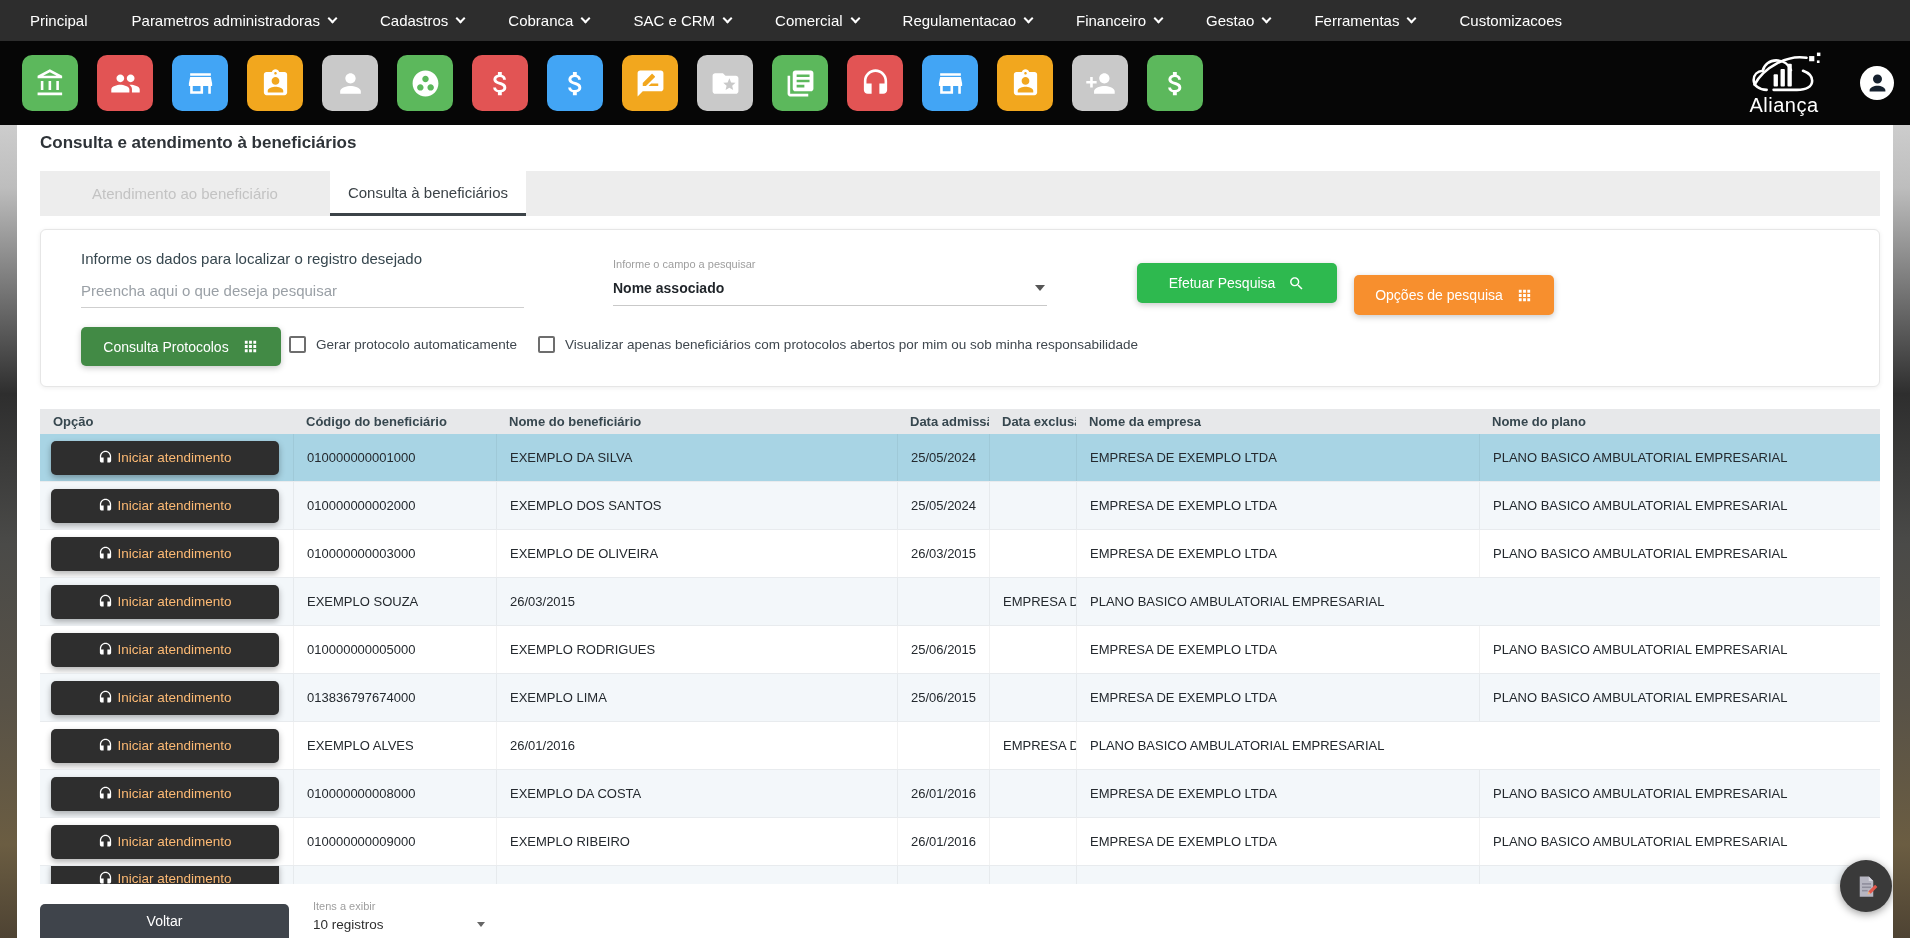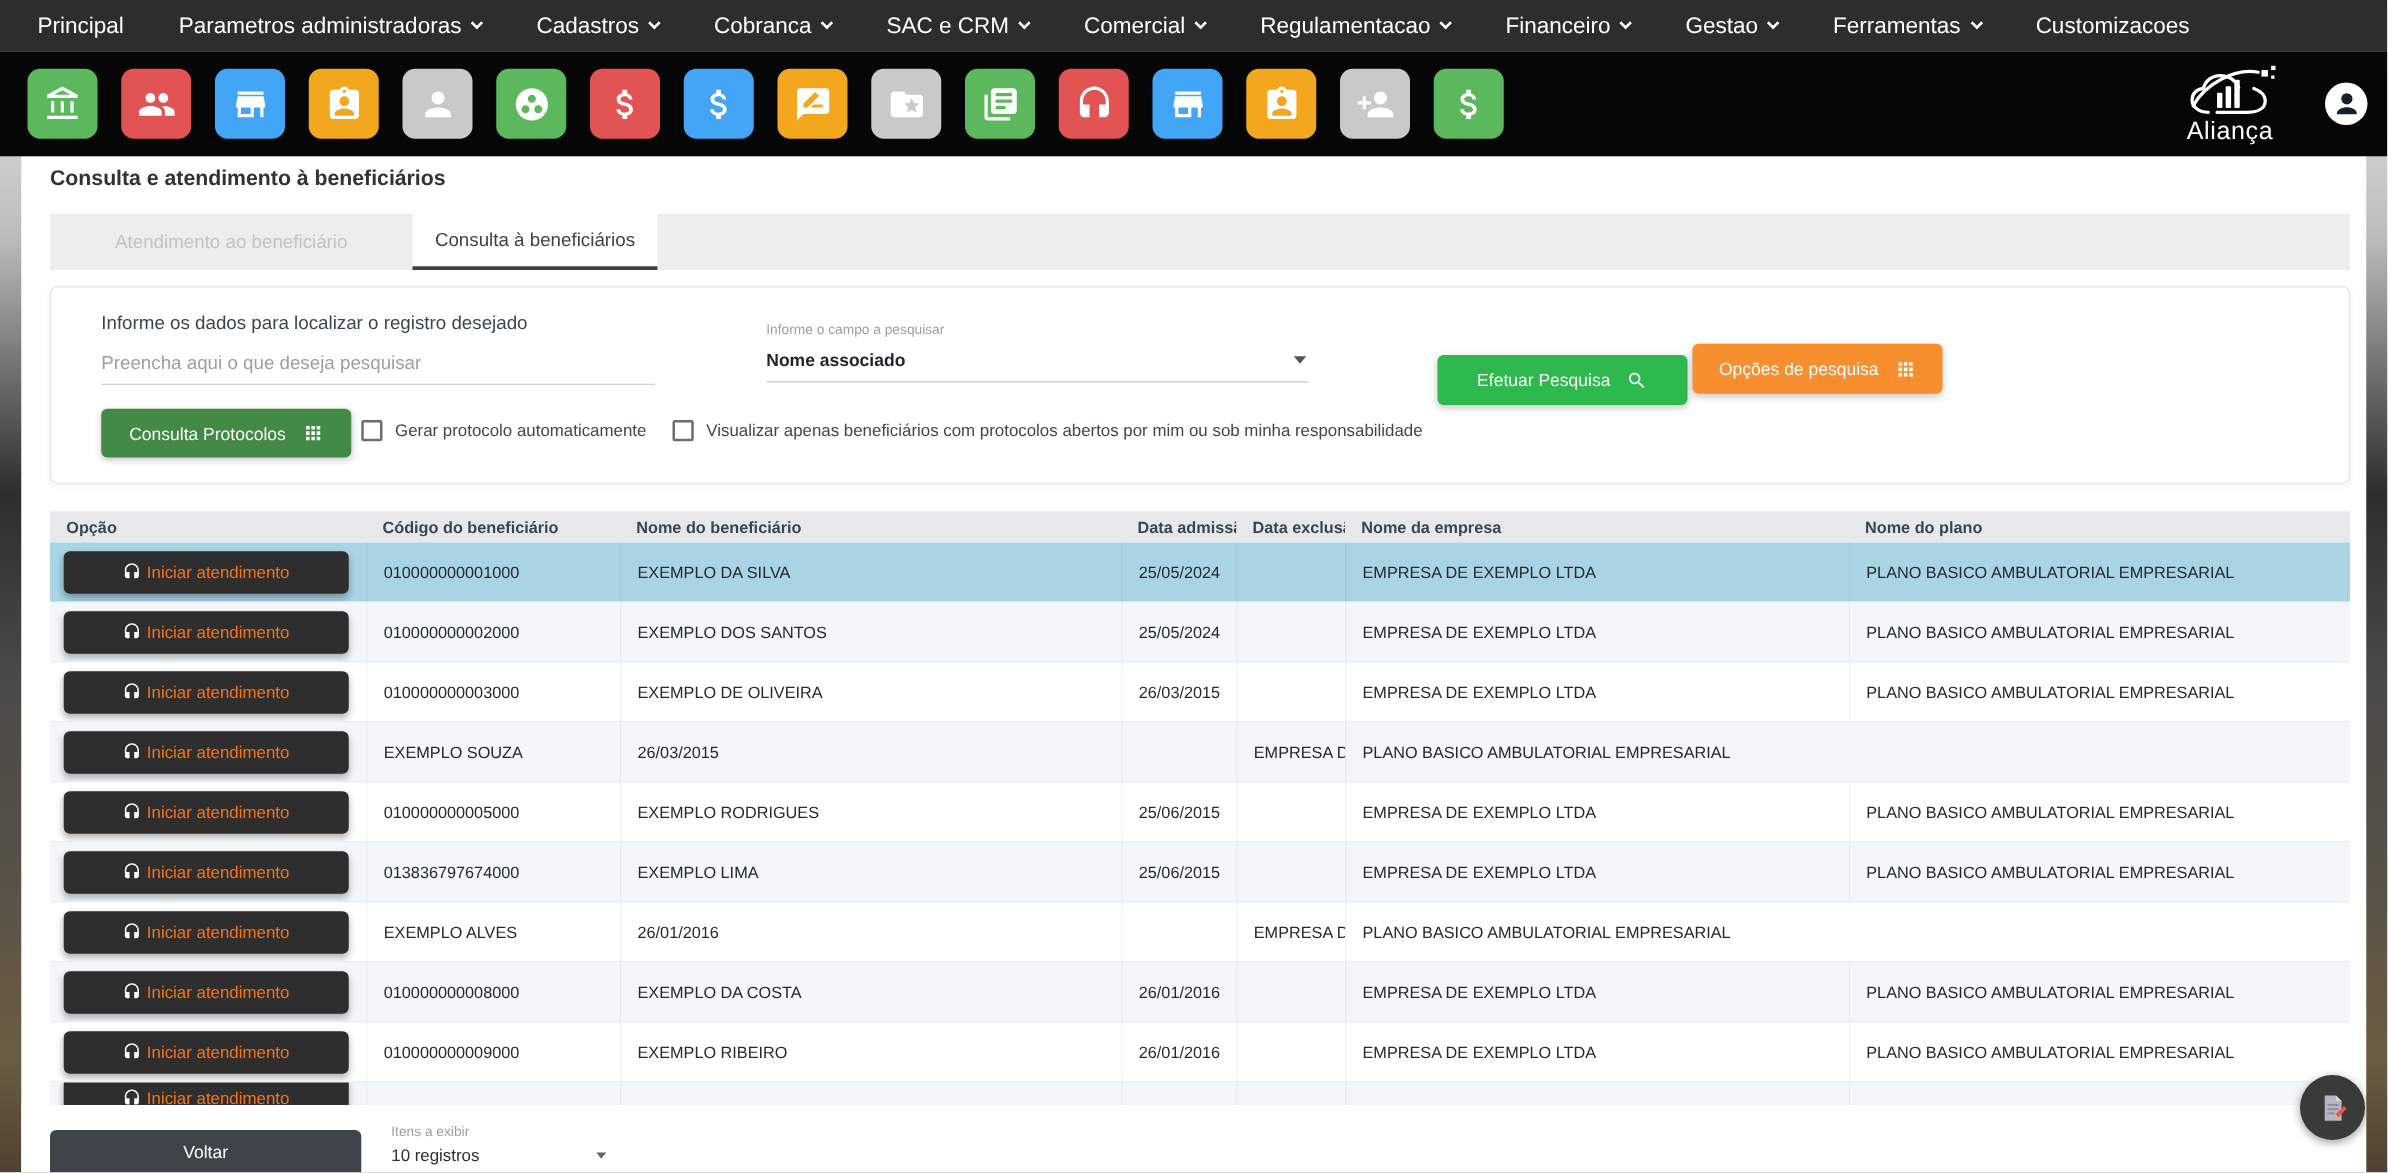--- a/index.html
+++ b/index.html
@@ -9,21 +9,21 @@
     overflow: hidden;
   }
   .screen {
     position: relative; width:1910px; height:938px; overflow:hidden;
     background: linear-gradient(180deg,#ececec 0%,#bdbdbd 20%,#2e2e2e 42%,#4a4a48 58%,#585247 75%,#6b5d42 90%,#4e4333 100%);
   }
 
   
   .menubar { position:absolute; left:0; top:0; width:1910px; height:41px;
     background:#2d2d2d; display:flex; align-items:center; padding-left:8px; z-index:10; }
-  .menu-item { color:#fff; font-size:18px; padding:0 22px; height:41px;
+  .menu-item { color:#fff; font-size:15px; padding:0 22px; height:41px;
     display:flex; align-items:center; cursor:pointer; white-space:nowrap; }
   .chev { width:7px; height:7px; border-right:2px solid #fff; border-bottom:2px solid #fff;
     transform:rotate(45deg); margin-left:9px; margin-top:-5px; }
 
   
   .iconbar { position:absolute; left:0; top:41px; width:1910px; height:84px;
     background:#060606; display:flex; align-items:center; gap:19px; padding-left:22px; z-index:9; }
   .tool { width:56px; height:56px; border-radius:10px; flex:none;
     display:flex; align-items:center; justify-content:center; cursor:pointer; }
   .tool svg { width:31px; height:31px; fill:#fff; }
@@ -56,40 +56,40 @@
   .fs-row { display:flex; align-items:center; justify-content:space-between;
     border-bottom:1px solid #c9c9c9; padding:7px 2px 9px 0; margin-top:3px; }
   .fs-value { font-size:14px; font-weight:700; color:#1f2429; }
   .caret { width:0; height:0; border-left:5px solid transparent; border-right:5px solid transparent; border-top:6px solid #555; }
   .caret.small { border-left-width:4px; border-right-width:4px; border-top-width:5px; border-top-color:#666; }
 
   .btn { position:absolute; display:flex; align-items:center; justify-content:center; gap:13px;
     color:#fff; font-size:14px; border:none; border-radius:5px; cursor:pointer;
     box-shadow:0 2px 6px rgba(0,0,0,.22); font-family:inherit; }
   .btn svg { width:17px; height:17px; fill:#fff; }
-  .btn-search { left:1096px; top:54px; width:200px; height:40px;margin-left:13px; }
+  .btn-search { left:1096px; top:33px; width:200px; height:40px; }
   .btn-options { left:1313px; top:45px; width:200px; height:40px; }
   .btn-protocols { left:40px; top:97px; width:200px; height:39px; }
 
   .check { position:absolute; display:flex; align-items:center; gap:10px; font-size:13.5px; color:#3f474e; cursor:pointer; }
   .check .cbx { width:17px; height:17px; border:2px solid #6d6d6d; border-radius:2px; background:#fff; flex:none; }
   .check1 { left:248px; top:106px; }
   .check2 { left:497px; top:106px; }
 
   
   .table { position:absolute; left:23px; top:284px; width:1840px; }
   .thead, .trow { display:grid; grid-template-columns:253px 203px 401px 92px 87px 403px 401px; }
   .thead { height:25px; background:#e7e8ea; align-items:center; }
   .th { font-size:13px; font-weight:700; color:#37474f; padding-left:13px; white-space:nowrap; overflow:hidden; }
   .trow { height:48px; align-items:center; border-bottom:1px solid #e8ebee; background:#fff; }
   .trow.alt { background:#f3f7fa; }
   .td { font-size:13px; color:#24292e; padding-left:13px; white-space:nowrap; overflow:hidden;
     height:100%; display:flex; align-items:center; border-left:1px solid rgba(0,0,0,.05); }
   .td.td-op { border-left:none; padding-left:0; }
-  .att-btn { margin-left:11px; width:228px; height:34px; background:#2e2e2e; color:#f97316; border:none;
+  .att-btn { margin-left:11px; width:228px; height:34px; background:#2e2e2e; color:#fdba74; border:none;
     border-radius:5px; display:flex; align-items:center; justify-content:center; gap:4px;
     font-size:13.5px; box-shadow:0 3px 6px rgba(0,0,0,.3); cursor:pointer; font-family:inherit; }
   .att-btn svg { width:15px; height:15px; fill:#fff; flex:none; }
   .trow.partial { height:18px; overflow:hidden; border-bottom:none; align-items:start; }
   .trow.partial .att-btn { margin-top:7px; }
 
   
   .footer { position:absolute; left:0; right:0; bottom:0; height:54px; background:#fff; z-index:3; }
   .voltar { position:absolute; left:23px; bottom:0; width:249px; height:34px; border:none;
     border-radius:5px 5px 0 0; color:#fff; font-size:14px; cursor:pointer; font-family:inherit; }

